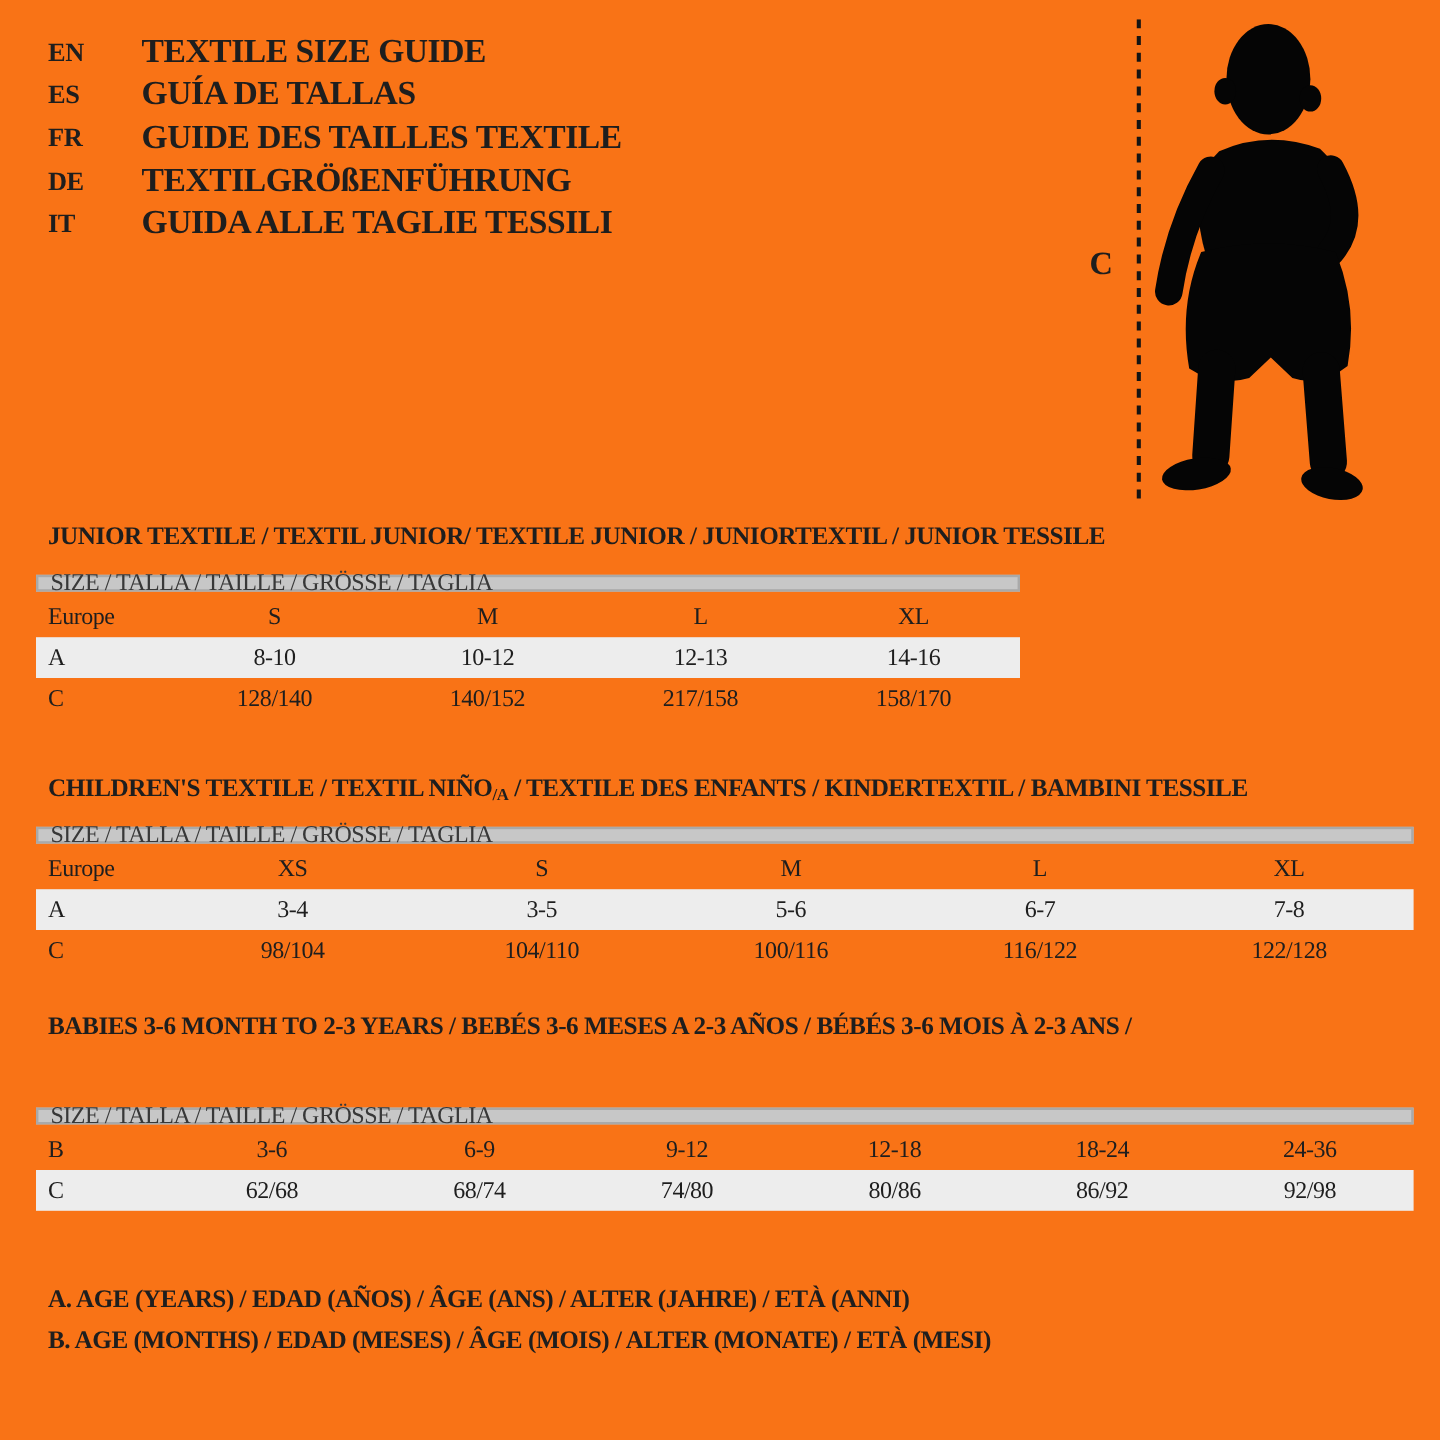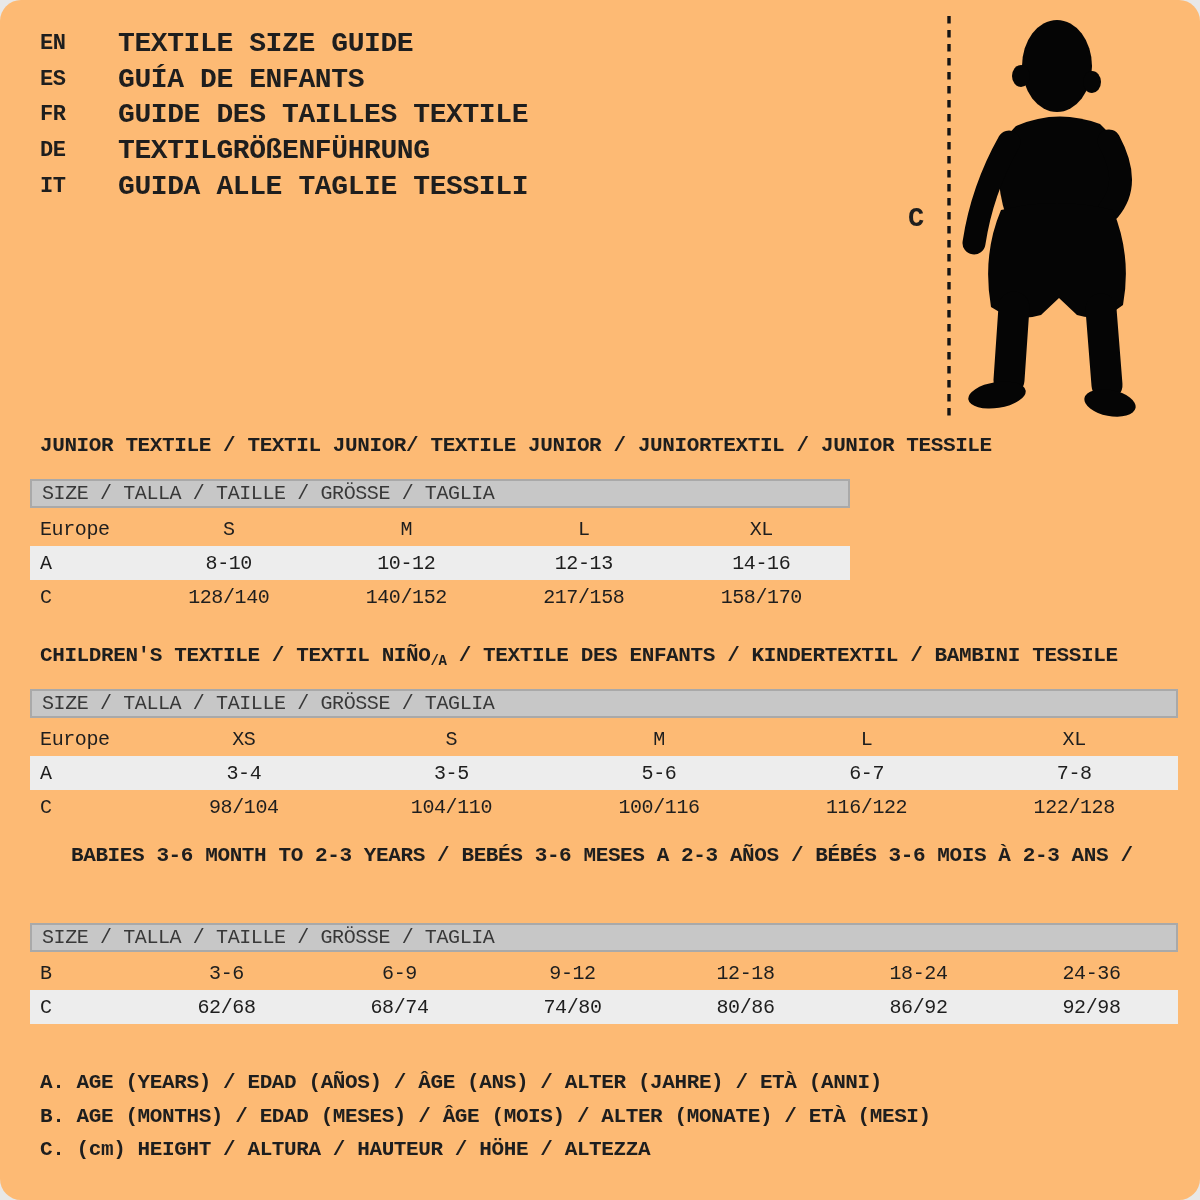--- a/index.html
+++ b/index.html
@@ -5,42 +5,41 @@
   :root{
     --text:#1e1e1e;
     --header-bg:#c7c7c7;
     --header-border:#a9a9a9;
     --alt-row:#ededed;
     --silhouette:#050505;
   }
   *{box-sizing:border-box;}
   body{margin:0;background:#e8e8e8;}
   .canvas{
-    position:relative;width:1200px;height:1200px;background:#fdba74;
-    font-family:Liberation Mono, monospace;
+    position:relative;width:1200px;height:1200px;background:#f97316;
+    font-family:Liberation Serif, serif;
     font-stretch:condensed;letter-spacing:-0.4px;color:var(--text);
     overflow:hidden;
-    border-radius:21px;
   }
   
   .lang-block{position:absolute;left:40px;top:26px;}
   .lang-row{display:flex;height:35.6px;align-items:center;}
   .lang-code{width:78px;font-size:22px;font-weight:700;}
   .lang-title{font-size:28px;font-weight:700;white-space:nowrap;}
   
   .height-line{position:absolute;left:945px;top:16px;}
   .height-label{position:absolute;left:908px;top:204px;font-size:27px;font-weight:700;}
   .baby-figure{position:absolute;left:960px;top:14px;}
   
   .section-title{position:absolute;left:40px;font-size:21px;font-weight:700;white-space:nowrap;line-height:24px;}
   .section-title .subscript{font-size:14px;vertical-align:-4px;}
-  .babies-title{line-height:35px;margin-left:31px;}
+  .babies-title{line-height:35px;}
   .size-table{position:absolute;left:30px;}
   .size-bar{
-    height:29px;background:var(--header-bg);border:2px solid var(--header-border);
+    height:14px;background:var(--header-bg);border:2px solid var(--header-border);
     font-size:20px;color:#383838;display:flex;align-items:center;
     padding-left:10px;margin-bottom:4px;
   }
   .trow{display:flex;height:34px;align-items:center;font-size:20px;justify-content:flex-end;}
   .trow.shaded{background:var(--alt-row);}
   .tcell{flex:1;text-align:center;white-space:nowrap;}
   .tcell.label{flex:0 0 110px;text-align:left;padding-left:10px;}
   
   .legend{position:absolute;left:40px;top:1066px;}
   .legend-item{font-size:21px;font-weight:700;line-height:33.5px;white-space:nowrap;}
@@ -50,21 +49,21 @@
 
 <div class="canvas">
 
   <div class="lang-block">
     <div class="lang-row">
       <span class="lang-code">EN</span>
       <span class="lang-title">TEXTILE SIZE GUIDE</span>
     </div>
     <div class="lang-row">
       <span class="lang-code">ES</span>
-      <span class="lang-title">GUÍA DE ENFANTS</span>
+      <span class="lang-title">GUÍA DE TALLAS</span>
     </div>
     <div class="lang-row">
       <span class="lang-code">FR</span>
       <span class="lang-title">GUIDE DES TAILLES TEXTILE</span>
     </div>
     <div class="lang-row">
       <span class="lang-code">DE</span>
       <span class="lang-title">TEXTILGRÖßENFÜHRUNG</span>
     </div>
     <div class="lang-row">
@@ -181,16 +180,15 @@
           <div class="tcell">80/86</div>
           <div class="tcell">86/92</div>
           <div class="tcell">92/98</div>
         </div>
       </div>
   </div>
 
   <div class="legend">
     <div class="legend-item">A. AGE (YEARS) / EDAD (AÑOS) / ÂGE (ANS) / ALTER (JAHRE) / ETÀ (ANNI)</div>
     <div class="legend-item">B. AGE (MONTHS) / EDAD (MESES) / ÂGE (MOIS) / ALTER (MONATE) / ETÀ (MESI)</div>
-    <div class="legend-item">C. (cm) HEIGHT / ALTURA / HAUTEUR / HÖHE / ALTEZZA</div>
   </div>
 
 </div>
 
 </body></html>

